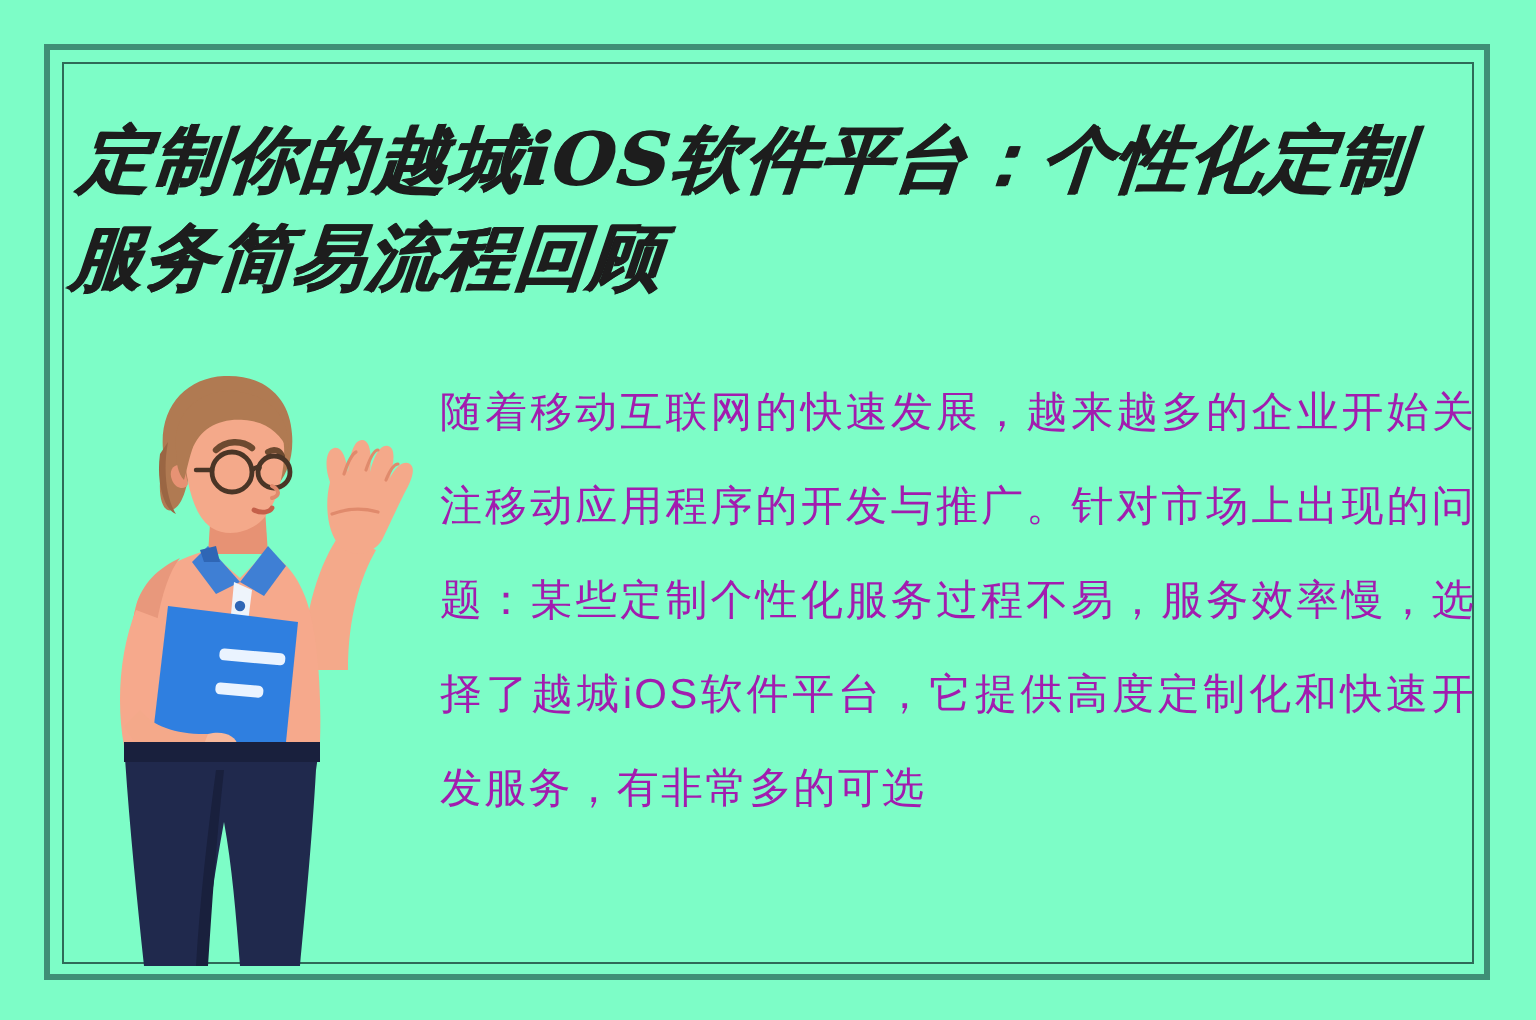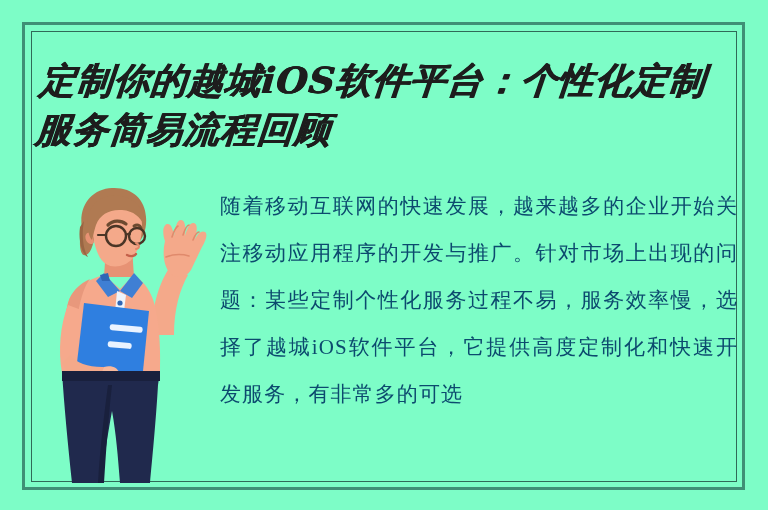--- a/index.html
+++ b/index.html
@@ -61,22 +61,22 @@
     transform-origin: left top;
     white-space: pre-wrap;
   }
 
   
   .body-text {
     position: absolute;
     left: 220px;
     top: 183px;
     width: 518px;
-    color: #0c4a6e;
-    font-family: Liberation Serif, serif;
+    color: #a21caf;
+    font-family: Liberation Sans, sans-serif;
     font-size: 21px;
     line-height: 47px;
     letter-spacing: 1.1px;
     text-align: justify;
     text-justify: inter-character;
   }
 
   
   .illustration {
     position: absolute;

